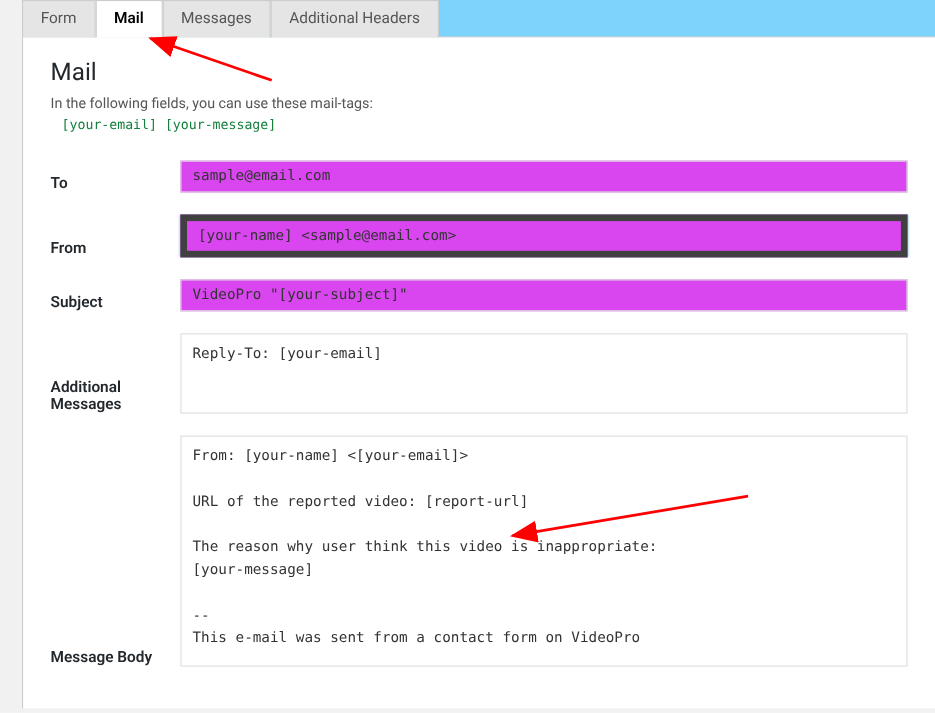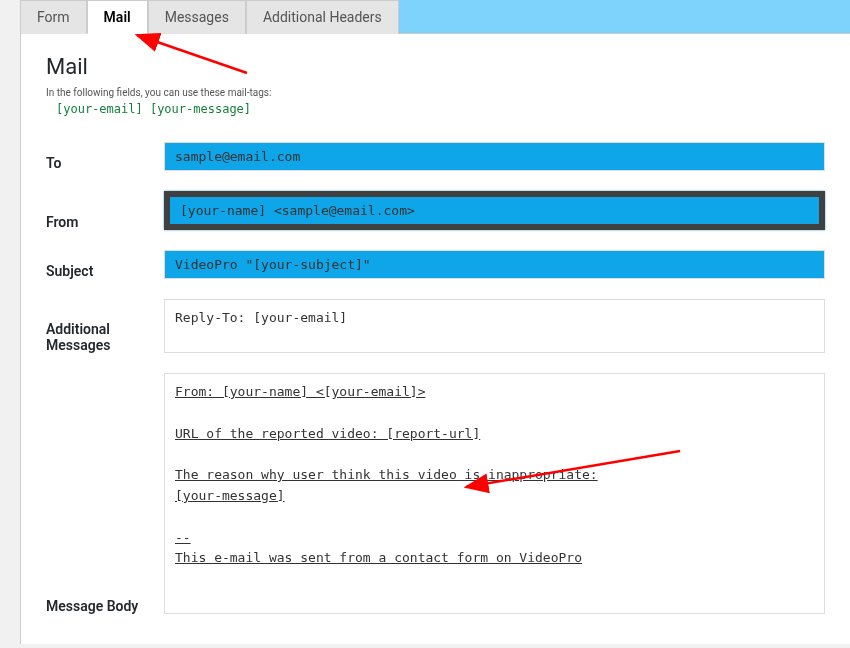--- a/index.html
+++ b/index.html
@@ -48,21 +48,21 @@
       border-left: 1px solid #ccc;
       height: 610px;
     }
     .section-title {
       font-size: 22px;
       font-weight: 400;
       color: #23282d;
       margin-bottom: 8px;
     }
     .desc {
-      font-size: 10px;
+      font-size: 13px;
       color: #555;
       margin-bottom: 4px;
     }
     .mail-tags {
       font-family: Consolas, Monaco, monospace;
       font-size: 12px;
       color: #15803d;
       margin-left: 10px;
       margin-bottom: 26px;
     }
@@ -80,45 +80,44 @@
       flex-shrink: 0;
     }
     .input {
       flex: 1;
       padding: 6px 10px;
       border: 1px solid #ddd;
       font-family: Consolas, Monaco, monospace;
       font-size: 13px;
       color: #333;
       width: 100%;
-      background: #0ea5e9;
+      background: #d946ef;
     }
     .input.focused {
       border: 6px solid #404040;
       box-shadow: 0 0 2px rgba(30,140,190,.8);
       outline: none;
     }
     .textarea {
       flex: 1;
       padding: 8px 10px;
       border: 1px solid #ddd;
       font-family: Consolas, Monaco, monospace;
       font-size: 13px;
       color: #333;
       background: #fff;
       resize: none;
       line-height: 1.6;
       white-space: pre;
     }
     .textarea.headers {
-      height: 54px;
+      height: 73px;
     }
     .textarea.body {
-      height: 241px;
-      text-decoration: underline;
+      height: 210px;
     }
     .annotation-layer {
       position: absolute;
       top: 0;
       left: 0;
       width: 850px;
       height: 648px;
       pointer-events: none;
     }
   </style>

